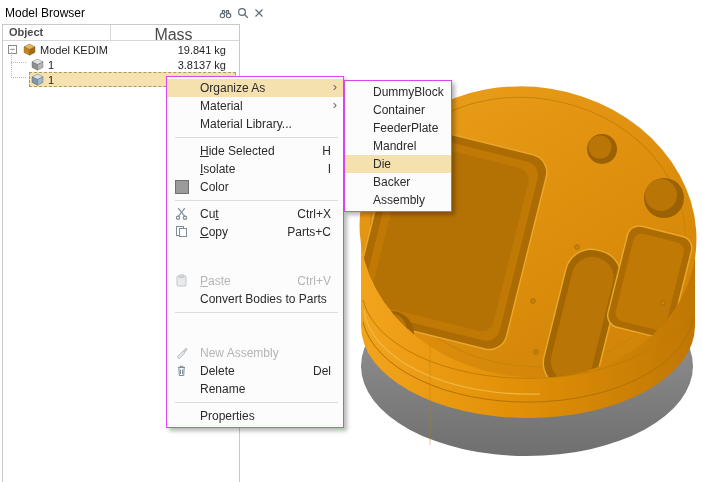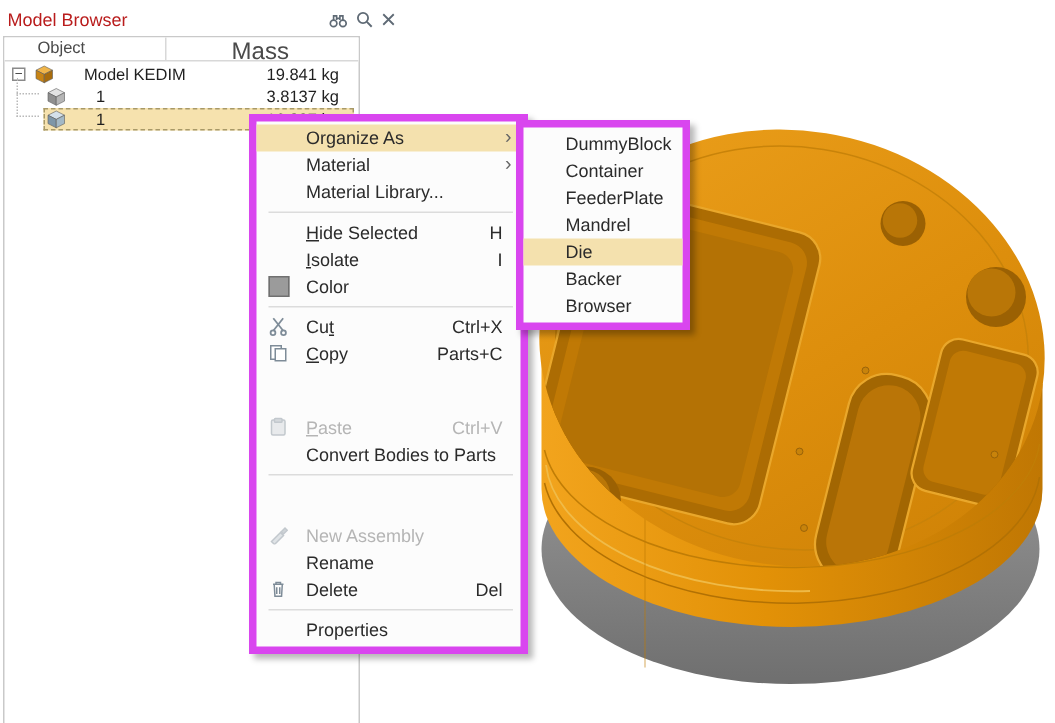--- a/index.html
+++ b/index.html
@@ -1,46 +1,46 @@
 <!DOCTYPE html>
 <html><head>
 <meta charset="utf-8">
 <style>
   html,body{margin:0;padding:0;}
   body{width:703px;height:482px;position:relative;background:#fff;overflow:hidden;
        font-family:"Liberation Sans", sans-serif;-webkit-font-smoothing:antialiased;}
   u{text-decoration:underline;}
 
   
-  .panel-title{position:absolute;left:5px;top:6px;font-size:12px;color:#b91c1c;z-index:3;}
+  .panel-title{position:absolute;left:5px;top:6px;font-size:12px;color:#000000;z-index:3;}
   .panel-icons{position:absolute;left:219px;top:7px;display:flex;gap:5px;align-items:center;z-index:3;}
   .panel-icons span{display:inline-flex;cursor:default;}
 
   .tree-box{position:absolute;left:2px;top:24px;width:236px;height:462px;
             border:1px solid #c9c9c9;background:#fff;z-index:2;}
   .tree-header{position:relative;height:15px;border-bottom:1px solid #d8d8d8;background:#fff;}
-  .th-object{position:absolute;left:22px;top:1px;font-size:11px;color:#4a4a4a;}
+  .th-object{position:absolute;left:6px;top:1px;font-size:11px;color:#4a4a4a;font-weight:bold;}
   .th-divider{position:absolute;left:107px;top:0;width:1px;height:15px;background:#d8d8d8;}
   .th-mass{position:absolute;left:107px;top:1px;width:127px;text-align:center;font-size:16px;color:#4a4a4a;}
 
   .tree-rows{position:relative;}
   .tree-row{position:absolute;left:0;width:234px;height:15px;font-size:11px;color:#1f1f1f;}
   .tree-row .row-highlight{position:absolute;left:26px;top:0;right:1px;bottom:0;
       background:#F6E2AE;outline:1px dashed #a89968;outline-offset:-1px;}
   .twisty{position:absolute;left:5px;top:3px;width:9px;height:9px;border:1px solid #8a8a8a;
       background:#fff;font-size:9px;line-height:7px;text-align:center;color:#444;box-sizing:border-box;}
   .t-icon{position:absolute;top:1px;width:13px;height:13px;}
-  .t-label{position:absolute;top:2px;margin-left:16px;}
+  .t-label{position:absolute;top:2px;}
   .t-mass{position:absolute;right:11px;top:2px;text-align:right;}
 
   .dots-v{position:absolute;left:11px;top:52px;height:26px;border-left:1px dotted #b9b9b9;z-index:3;}
   .dots-h{position:absolute;left:11px;width:15px;border-top:1px dotted #b9b9b9;z-index:3;}
 
   
-  .menu{position:absolute;background:#fcfcfc;border:5px solid #d946ef;
+  .menu{position:absolute;background:#fcfcfc;border:1px solid #d946ef;
         box-shadow:3px 3px 4px rgba(0,0,0,.28);padding:2px 0;}
   #context-menu{left:166px;top:76px;width:176px;z-index:10;}
   .menu-item{position:relative;height:18px;line-height:18px;font-size:12px;color:#2b2b2b;
              padding-left:33px;white-space:nowrap;cursor:default;}
   .menu-item.hl{background:#F4E1AE;}
   .menu-item.disabled{color:#b5b5b5;margin-top:31px;}
   .mi-icon{position:absolute;left:8px;top:2px;width:14px;height:14px;display:inline-flex;}
   .swatch{display:inline-block;width:12px;height:12px;background:#9b9b9b;border:1px solid #707070;}
   .mi-shortcut{position:absolute;right:12px;top:0;}
   .mi-arrow{position:absolute;right:6px;top:-1px;font-size:13px;color:#666;}
@@ -231,35 +231,35 @@
         </svg>
       </span><span class="mi-label"><u>P</u>aste</span><span class="mi-shortcut">Ctrl+V</span></div>
     <div class="menu-item"><span class="mi-label">Convert Bodies to Parts</span></div>
     <div class="menu-sep"></div>
     <div class="menu-item disabled"><span class="mi-icon">
         <svg width="13" height="13" viewBox="0 0 13 13">
           <path d="M2 11 L8 5 l2 2 -6 6 z" fill="#dfe3e6" stroke="#c2c8cd"></path>
           <path d="M8.5 4.5 l2.5 -2.5 1.5 1.5 -2.5 2.5 z" fill="#cfd4d8" stroke="#c2c8cd"></path>
         </svg>
       </span><span class="mi-label">New Assembly</span></div>
-    <div class="menu-item"><span class="mi-label">Rename</span></div>
     <div class="menu-item"><span class="mi-icon">
         <svg width="13" height="13" viewBox="0 0 13 13">
           <g fill="none" stroke="#7e8c98" stroke-width="1">
             <path d="M3 3.5 h7"></path>
             <path d="M5 3.5 v-1.2 h3 v1.2"></path>
             <path d="M3.8 3.5 l0.5 8 h4.4 l0.5 -8"></path>
             <path d="M5.5 5.5 v4.5 M7.5 5.5 v4.5"></path>
           </g>
         </svg>
       </span><span class="mi-label">Delete</span><span class="mi-shortcut">Del</span></div>
+    <div class="menu-item"><span class="mi-label">Rename</span></div>
     <div class="menu-sep"></div>
     <div class="menu-item"><span class="mi-label">Properties</span></div>
   </div>
 <div class="menu" id="organize-submenu">
     <div class="sub-item">DummyBlock</div>
     <div class="sub-item">Container</div>
     <div class="sub-item">FeederPlate</div>
     <div class="sub-item">Mandrel</div>
     <div class="sub-item hl">Die</div>
     <div class="sub-item">Backer</div>
-    <div class="sub-item">Browser</div>
+    <div class="sub-item">Assembly</div>
   </div>
 
 </body></html>

